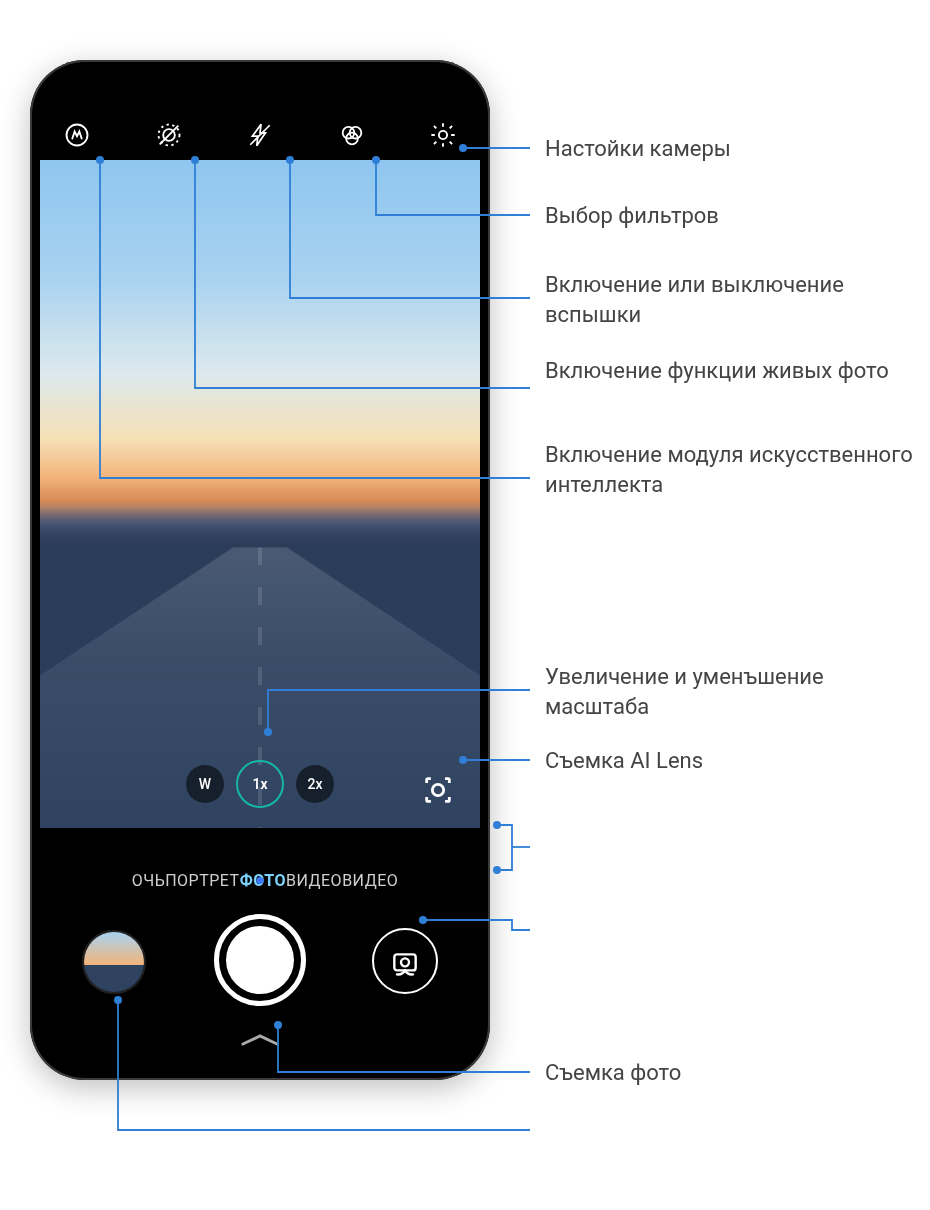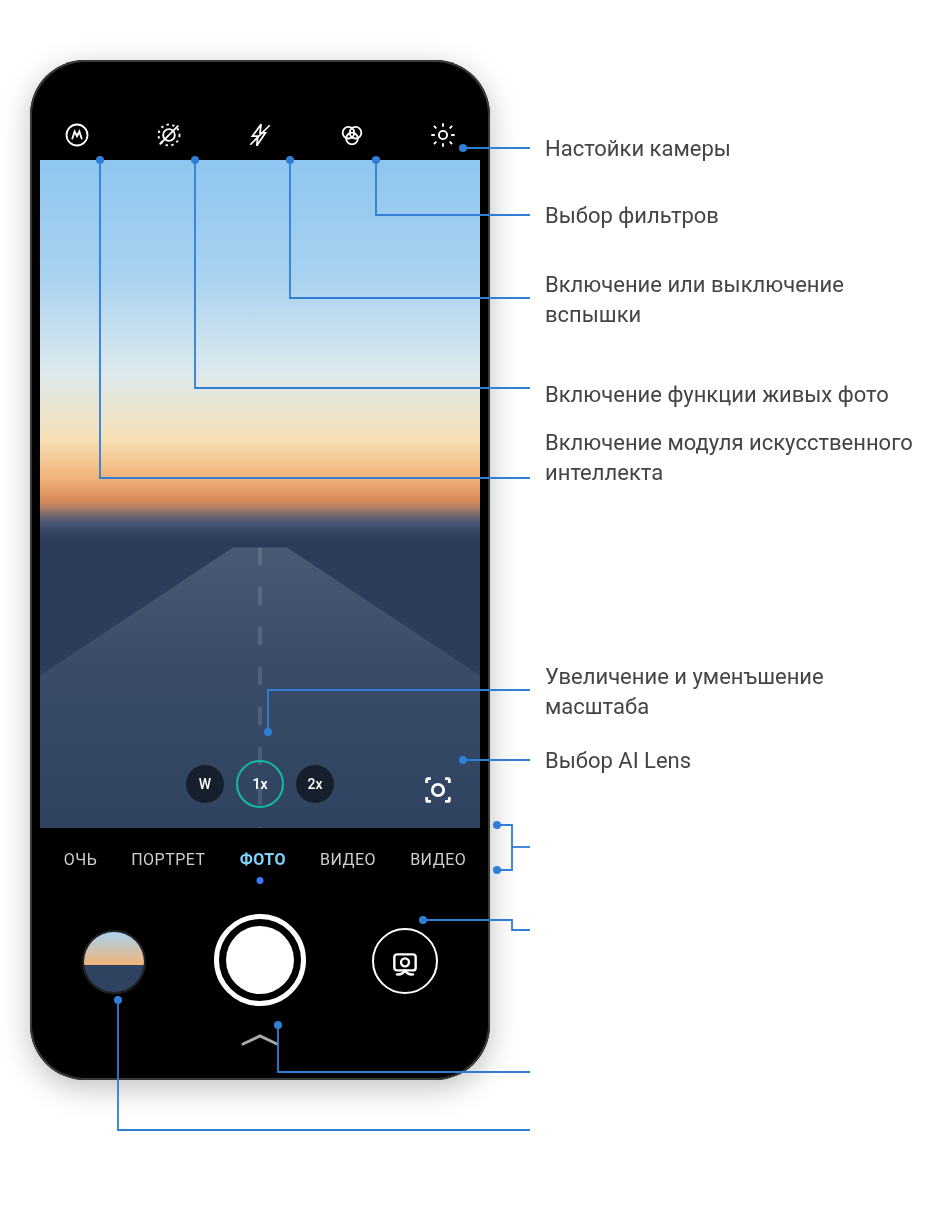--- a/index.html
+++ b/index.html
@@ -90,22 +90,22 @@
     border:2px solid #14b8a6;
     font-weight:600;
   }
   .lens-btn {
     position:absolute; right:22px; bottom:18px;
     width:40px; height:40px; color:#fff;
     display:flex; align-items:center; justify-content:center;
     z-index:4;
   }
   .modebar {
-    height:62px; display:flex; align-items:center; justify-content:center;
-    gap:34px; color:#cfcfcf; font-size:16px; letter-spacing:0.5px;
+    height:62px; display:flex; align-items:flex-end; justify-content:center;
+    color:#cfcfcf; font-size:16px; letter-spacing:0.5px;
     position:relative;
     overflow:hidden;
   }
   .mode { white-space:nowrap; }
   .mode.active { color:#7dd3fc; font-weight:700; }
   .mode-dot {
     position:absolute; bottom:6px; left:50%; transform:translateX(-50%);
     width:7px; height:7px; border-radius:50%; background:#3a78ff;
   }
   .controls {
@@ -275,17 +275,18 @@
     <circle class="dot" cx="278" cy="1025" r="4"></circle>
     <polyline class="lead" points="278,1025 278,1072 530,1072"></polyline>
 
     <circle class="dot" cx="118" cy="1000" r="4"></circle>
     <polyline class="lead" points="118,1000 118,1130 530,1130"></polyline>
   </svg>
 
   <div class="label" style="top:201px">Выбор фильтров</div>
   <div class="label" style="top:134px">Настойки камеры</div>
   <div class="label" style="top:270px">Включение или выключение вспышки</div>
-  <div class="label" style="top:380px">Включение функции живых фото</div>
-  <div class="label" style="top:428px">Включение модуля искусственного интеллекта</div>
+  <div class="label" style="top:356px">Включение функции живых фото</div>
+  <div class="label" style="top:440px">Включение модуля искусственного интеллекта</div>
   <div class="label" style="top:662px">Увеличение и уменъшение масштаба</div>
-  <div class="label" style="top:746px">Выбор AI Lens</div>
+  <div class="label" style="top:746px">Съемка AI Lens</div>
+  <div class="label" style="top:1058px">Съемка фото</div>
 </div>
 
 </body></html>

